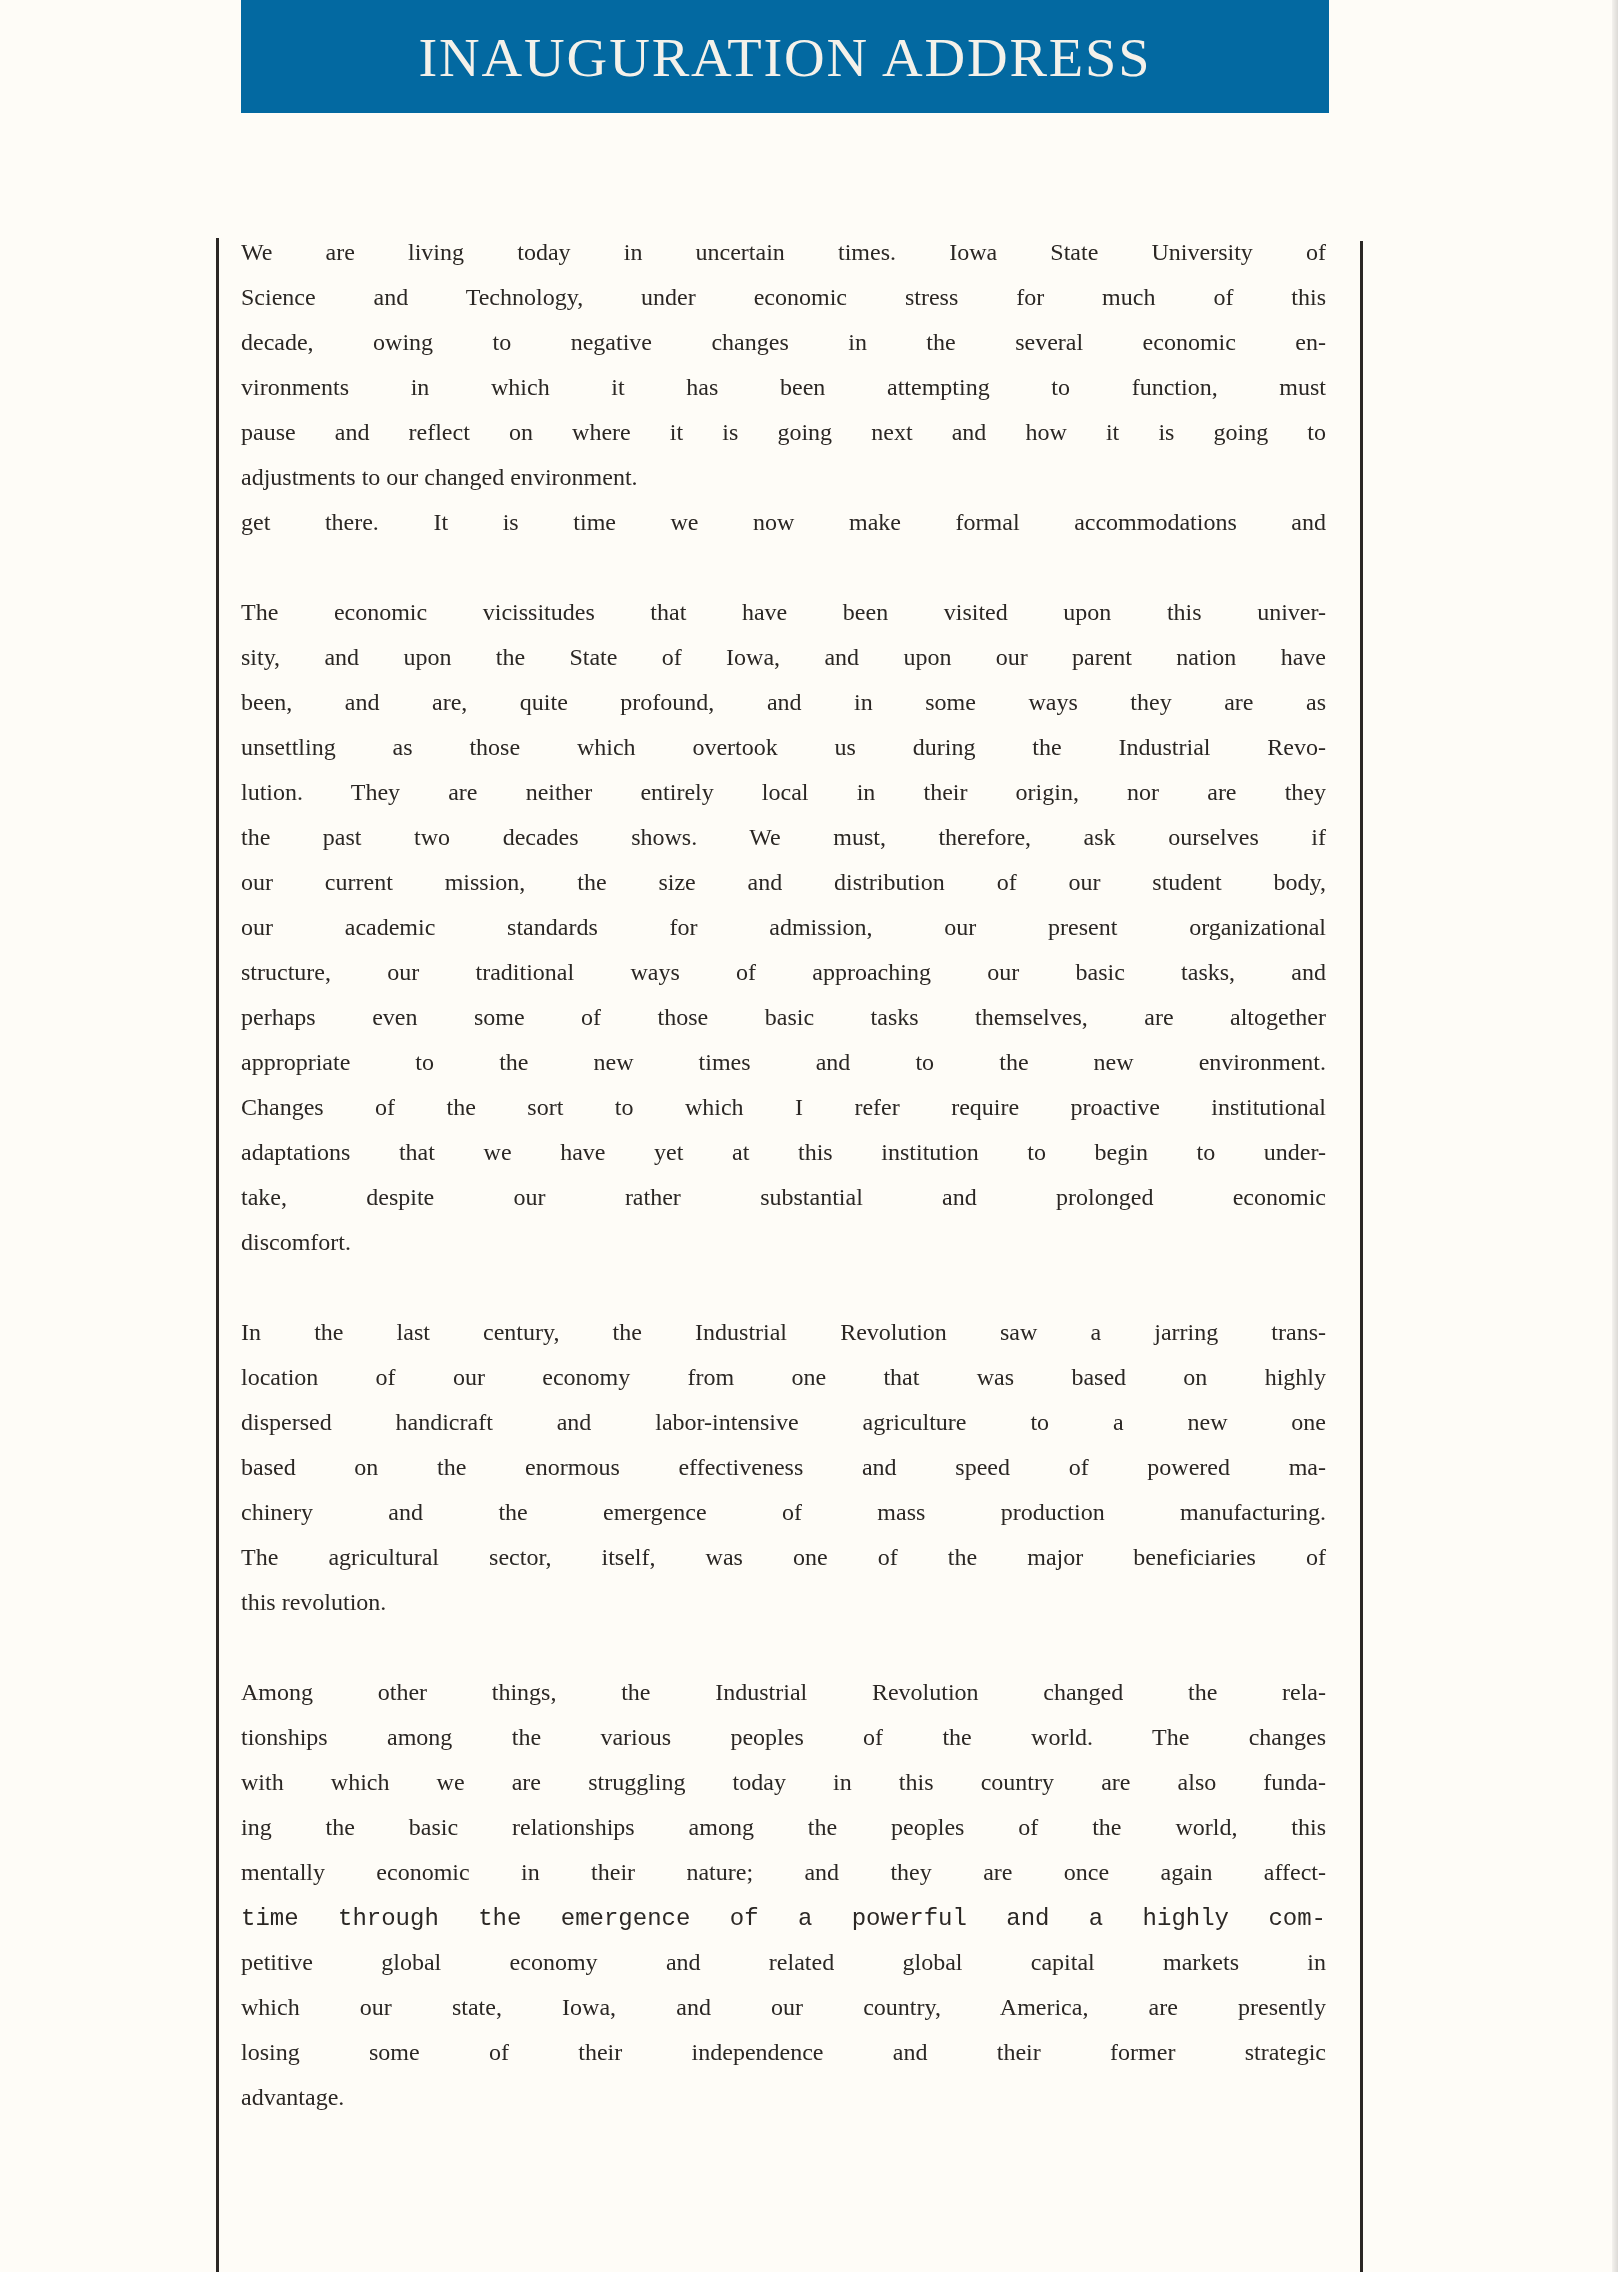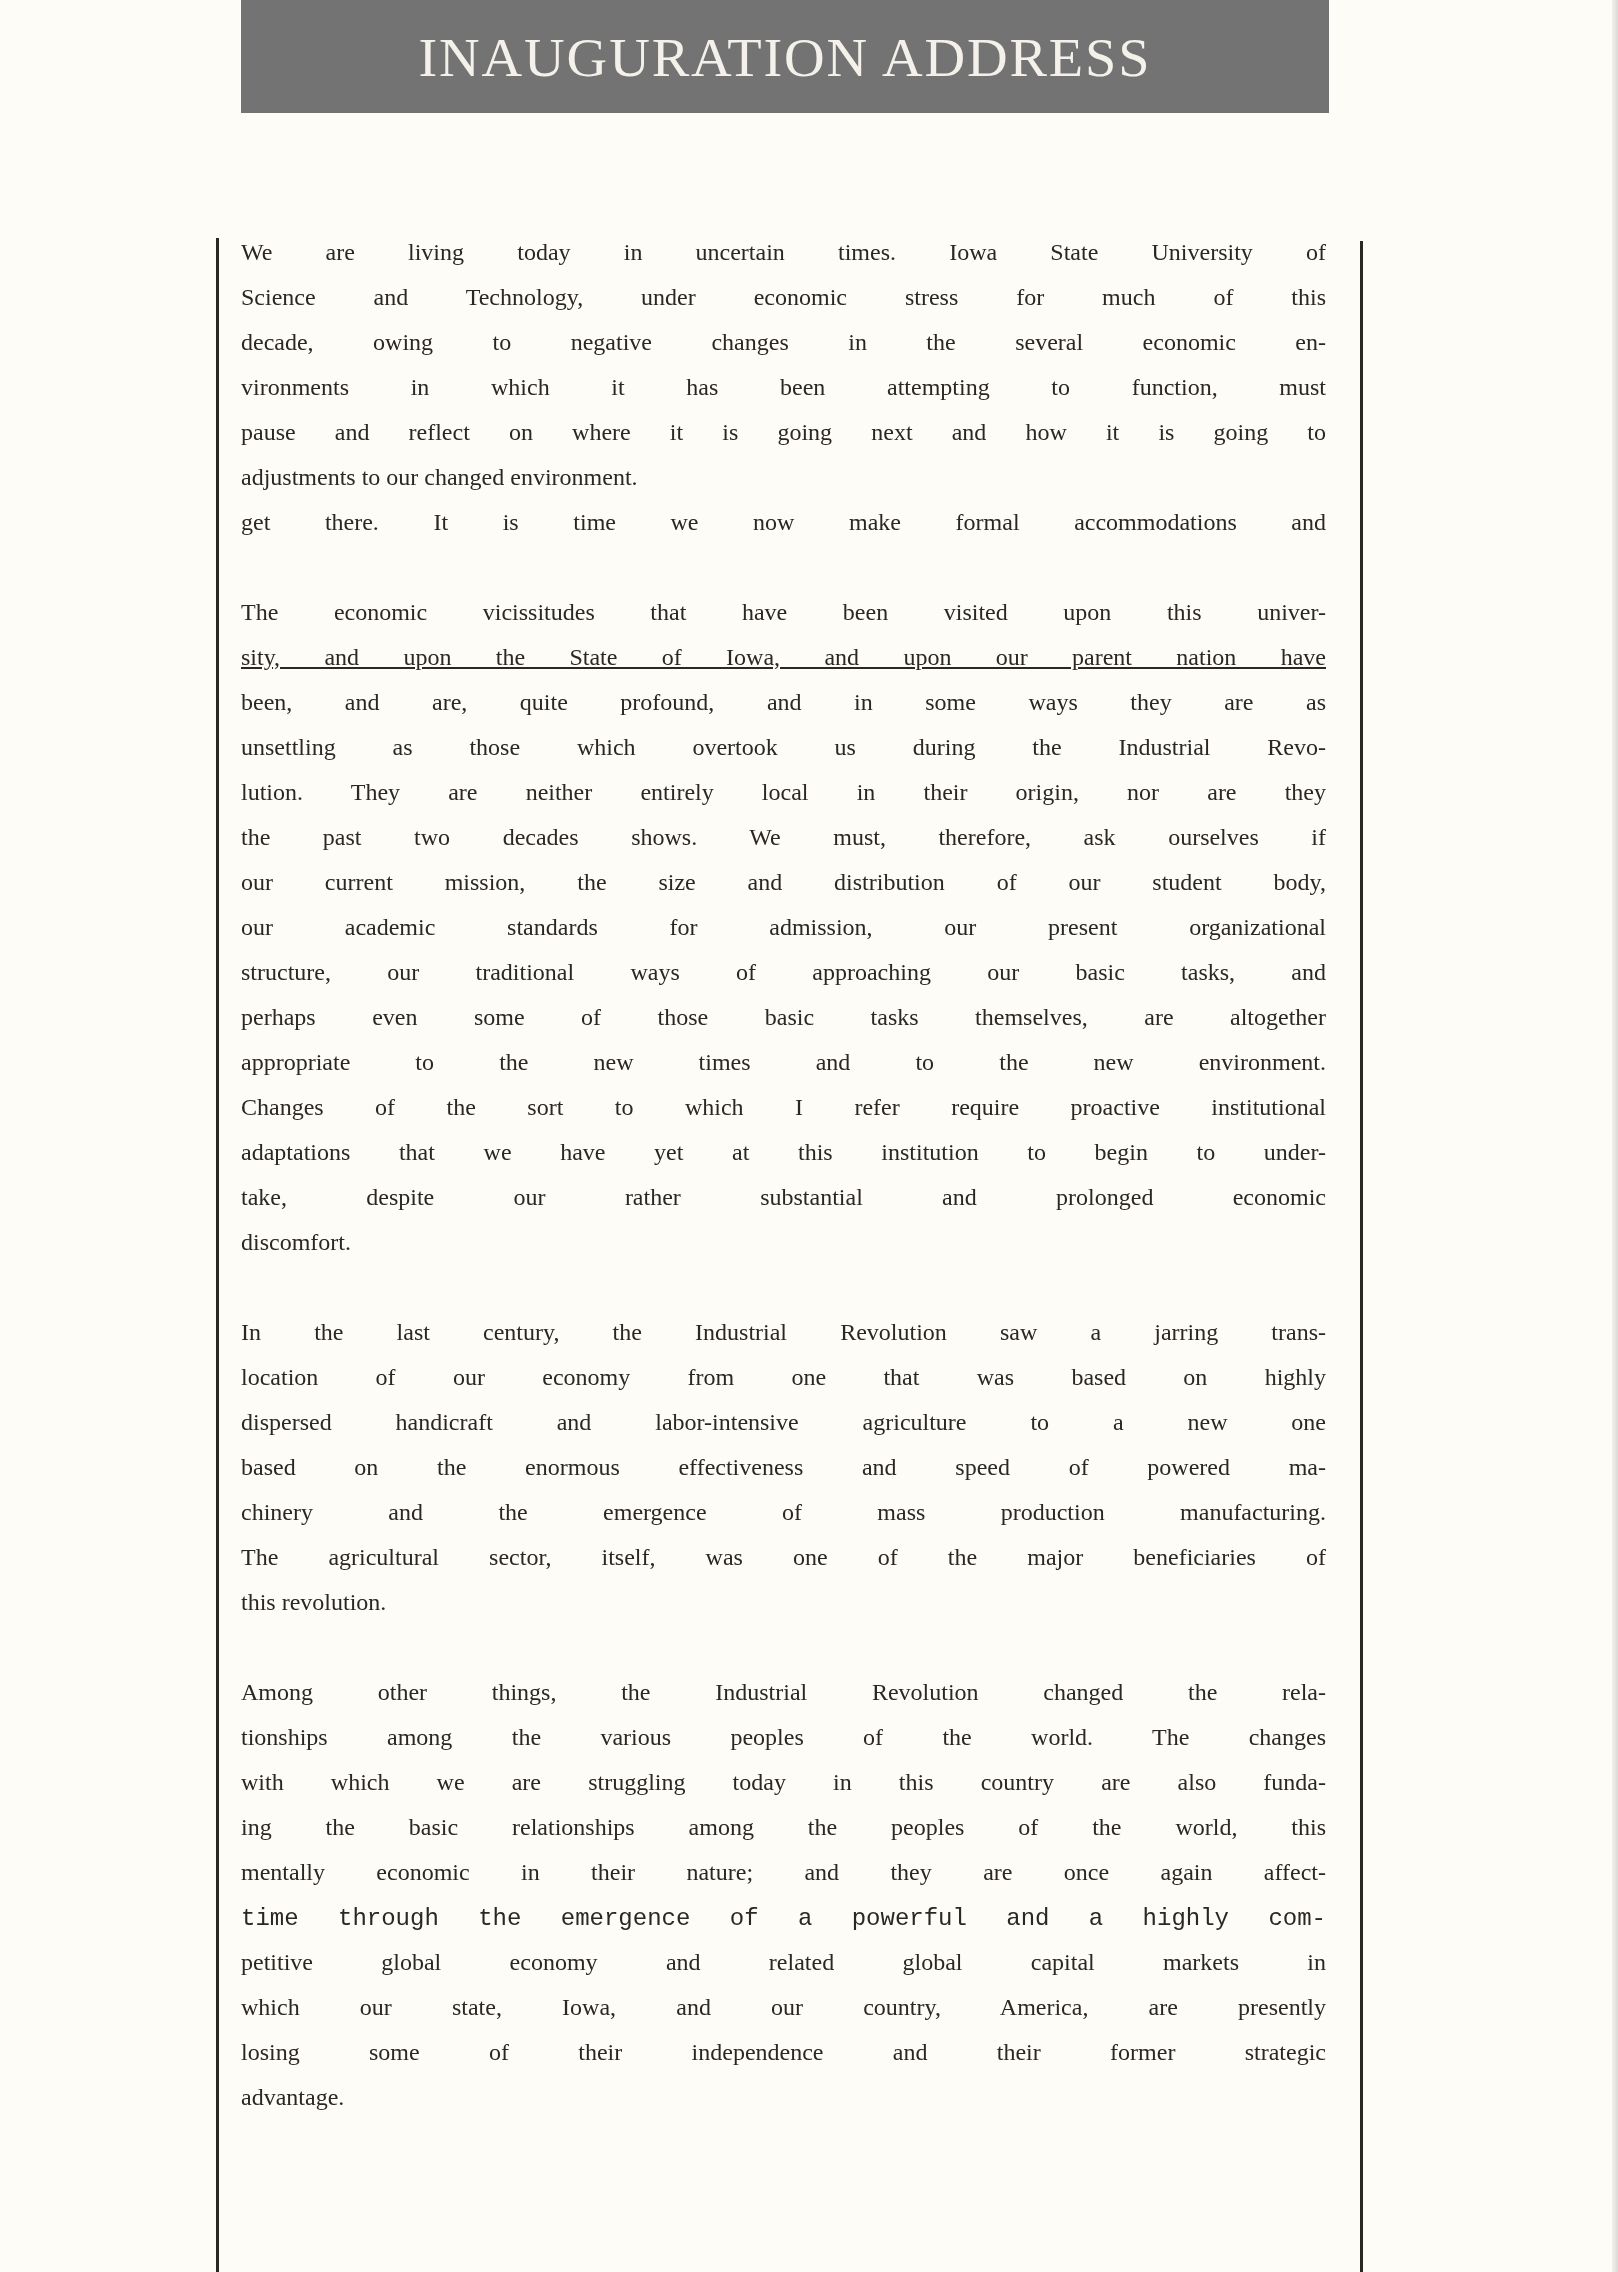--- a/index.html
+++ b/index.html
@@ -22,21 +22,21 @@
       width: 6.4px;
       height: 2433px;
       background: linear-gradient(to right, #f4f2ee, #dcdad6);
     }
     .title-banner {
       position: absolute;
       left: 241px;
       top: 0;
       width: 1088px;
       height: 113px;
-      background: #737373;
+      background: #0369a1;
       display: flex;
       align-items: flex-start;
       justify-content: center;
     }
     .title-text {
       margin-top: 30px;
       font-size: 55px;
       line-height: 55px;
       color: #f4f1ea;
       letter-spacing: 1.8px;
@@ -109,21 +109,21 @@
       <span class="line"><span class="line-inner" style="width: 100%;">We are living today in uncertain times. Iowa State University of</span></span>
       <span class="line"><span class="line-inner" style="width: 100%;">Science and Technology, under economic stress for much of this</span></span>
       <span class="line"><span class="line-inner" style="width: 100%;">decade, owing to negative changes in the several economic en-</span></span>
       <span class="line"><span class="line-inner" style="width: 100%;">vironments in which it has been attempting to function, must</span></span>
       <span class="line"><span class="line-inner" style="width: 100%;">pause and reflect on where it is going next and how it is going to</span></span>
       <span class="line last"><span class="line-inner" style="width: auto;">adjustments to our changed environment.</span></span>
       <span class="line"><span class="line-inner" style="width: 100%;">get there. It is time we now make formal accommodations and</span></span>
     </div>
   <div class="para">
       <span class="line"><span class="line-inner" style="width: 100%;">The economic vicissitudes that have been visited upon this univer-</span></span>
-      <span class="line"><span class="line-inner" style="width: 100%; text-decoration: underline;">sity, and upon the State of Iowa, and upon our parent nation have</span></span>
+      <span class="line"><span class="line-inner" style="width: 100%;">sity, and upon the State of Iowa, and upon our parent nation have</span></span>
       <span class="line"><span class="line-inner" style="width: 100%;">been, and are, quite profound, and in some ways they are as</span></span>
       <span class="line"><span class="line-inner" style="width: 100%;">unsettling as those which overtook us during the Industrial Revo-</span></span>
       <span class="line"><span class="line-inner" style="width: 100%;">lution. They are neither entirely local in their origin, nor are they</span></span>
       <span class="line"><span class="line-inner" style="width: 100%;">the past two decades shows. We must, therefore, ask ourselves if</span></span>
       <span class="line"><span class="line-inner" style="width: 100%;">our current mission, the size and distribution of our student body,</span></span>
       <span class="line"><span class="line-inner" style="width: 100%;">our academic standards for admission, our present organizational</span></span>
       <span class="line"><span class="line-inner" style="width: 100%;">structure, our traditional ways of approaching our basic tasks, and</span></span>
       <span class="line"><span class="line-inner" style="width: 100%;">perhaps even some of those basic tasks themselves, are altogether</span></span>
       <span class="line"><span class="line-inner" style="width: 100%;">appropriate to the new times and to the new environment.</span></span>
       <span class="line"><span class="line-inner" style="width: 100%;">Changes of the sort to which I refer require proactive institutional</span></span>

